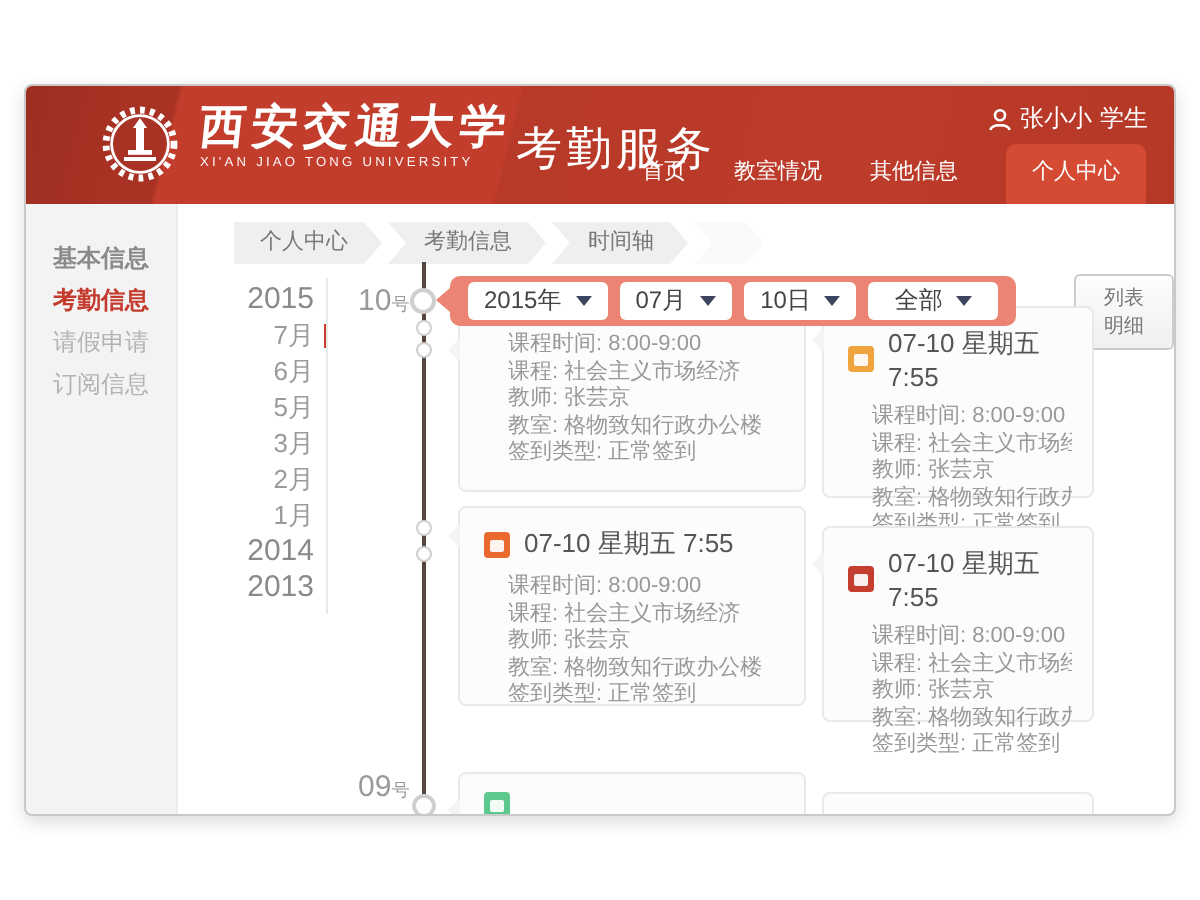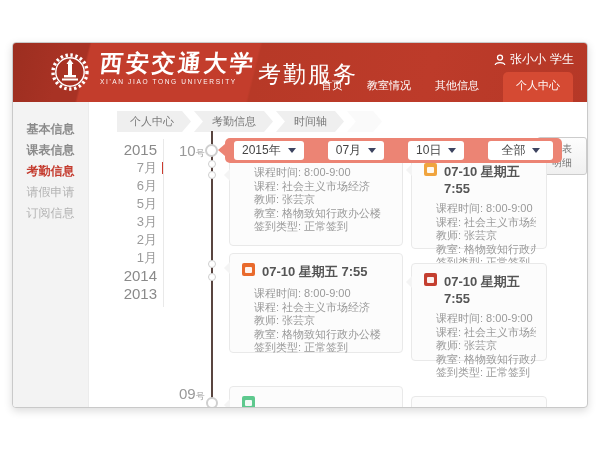--- a/index.html
+++ b/index.html
@@ -58,36 +58,36 @@
   .node { position:absolute; background:#fff; border:2px solid #cfcfcf; border-radius:50%; }
   .n-big  { left:192px; top:101px; width:13px; height:13px; }
   .n-s1   { left:195px; top:117px; width:8px; height:8px; border-width:1px; }
   .n-s2   { left:195px; top:128px; width:8px; height:8px; border-width:1px; }
   .n-s3   { left:195px; top:217px; width:8px; height:8px; border-width:1px; }
   .n-s4   { left:195px; top:230px; width:8px; height:8px; border-width:1px; }
   .n-b2   { left:193px; top:354px; width:12px; height:12px; }
 
   
   .filterbar { position:absolute; left:212px; top:95px; height:25px; z-index:6;
-               background:#ec8474; border-radius:5px; display:flex; align-items:center; gap:24px; padding:0 9px; }
+               background:#ec8474; border-radius:5px; display:flex; align-items:center; gap:6px; padding:0 9px; }
   .filterbar::before { content:""; position:absolute; left:-7px; top:6px; width:0; height:0;
                        border-top:6px solid transparent; border-bottom:6px solid transparent; border-right:7px solid #ec8474; }
   .dd { background:#fff; border-radius:3px; height:19px; display:flex; align-items:center; gap:7px;
         padding:0 8px; font-size:12px; color:#444; cursor:pointer; }
   .dd .arr { width:0; height:0; border-left:4px solid transparent; border-right:4px solid transparent; border-top:5px solid #3d4460; }
   .dd.wide { padding:0 13px;justify-content:flex-end; }
 
   .list-btn { position:absolute; left:524px; top:94px; padding:4px 11px; font-size:10px; color:#777;
               background:linear-gradient(#fdfdfd,#f0f0f0); border:1px solid #ccc; border-radius:3px; cursor:pointer;text-align:center; }
 
   
   .card { position:absolute; background:#fcfcfc; border:1px solid #e9e9e9; border-radius:4px; z-index:1; }
   .card::before { content:""; position:absolute; left:-6px; top:var(--tip,12px); width:0; height:0;
                   border-top:6px solid transparent; border-bottom:6px solid transparent; border-right:6px solid #f4f4f4; }
-  .card-head { display:flex; align-items:flex-start; gap:7px; padding:9px 12px 2px; font-size:13px; color:#555;font-weight:bold; }
+  .card-head { display:flex; align-items:center; gap:7px; padding:9px 12px 2px; font-size:13px; color:#555; }
   .card-ico { width:13px; height:13px; border-radius:2px; flex:0 0 13px; position:relative; }
   .card-ico::after { content:""; position:absolute; left:3px; top:4px; width:7px; height:6px;
                      background:#fff; border-radius:1px; opacity:.92; }
   .card-rows { list-style:none; padding:4px 10px 0 24px; }
   .card-rows li { font-size:11px; color:#999; line-height:13.6px; white-space:nowrap; overflow:hidden; }
   .card-L1 { left:216px; top:100px; width:174px; height:103px; --tip:25px; }
   .card-L1 .card-rows { padding-top:22px; }
   .card-R1 { left:398px; top:110px; width:136px; height:96px;  --tip:10px; }
   .card-L2 { left:216px; top:210px; width:174px; height:100px; --tip:8px; }
   .card-R2 { left:398px; top:220px; width:136px; height:98px;  --tip:12px; }
@@ -130,21 +130,20 @@
         <div class="nav-item">首页</div>
         <div class="nav-item">教室情况</div>
         <div class="nav-item">其他信息</div>
         <div class="nav-item active">个人中心</div>
       </div>
     </div>
 
     <div class="sidebar">
       <ul>
         <li class="side-0">基本信息</li>
-        <li class="side-1">课表信息</li>
         <li class="side-2">考勤信息</li>
         <li class="side-3">请假申请</li>
         <li class="side-4">订阅信息</li>
       </ul>
     </div>
 
     <div class="crumbs">
       <div class="crumb">个人中心</div>
       <div class="crumb">考勤信息</div>
       <div class="crumb">时间轴</div>

